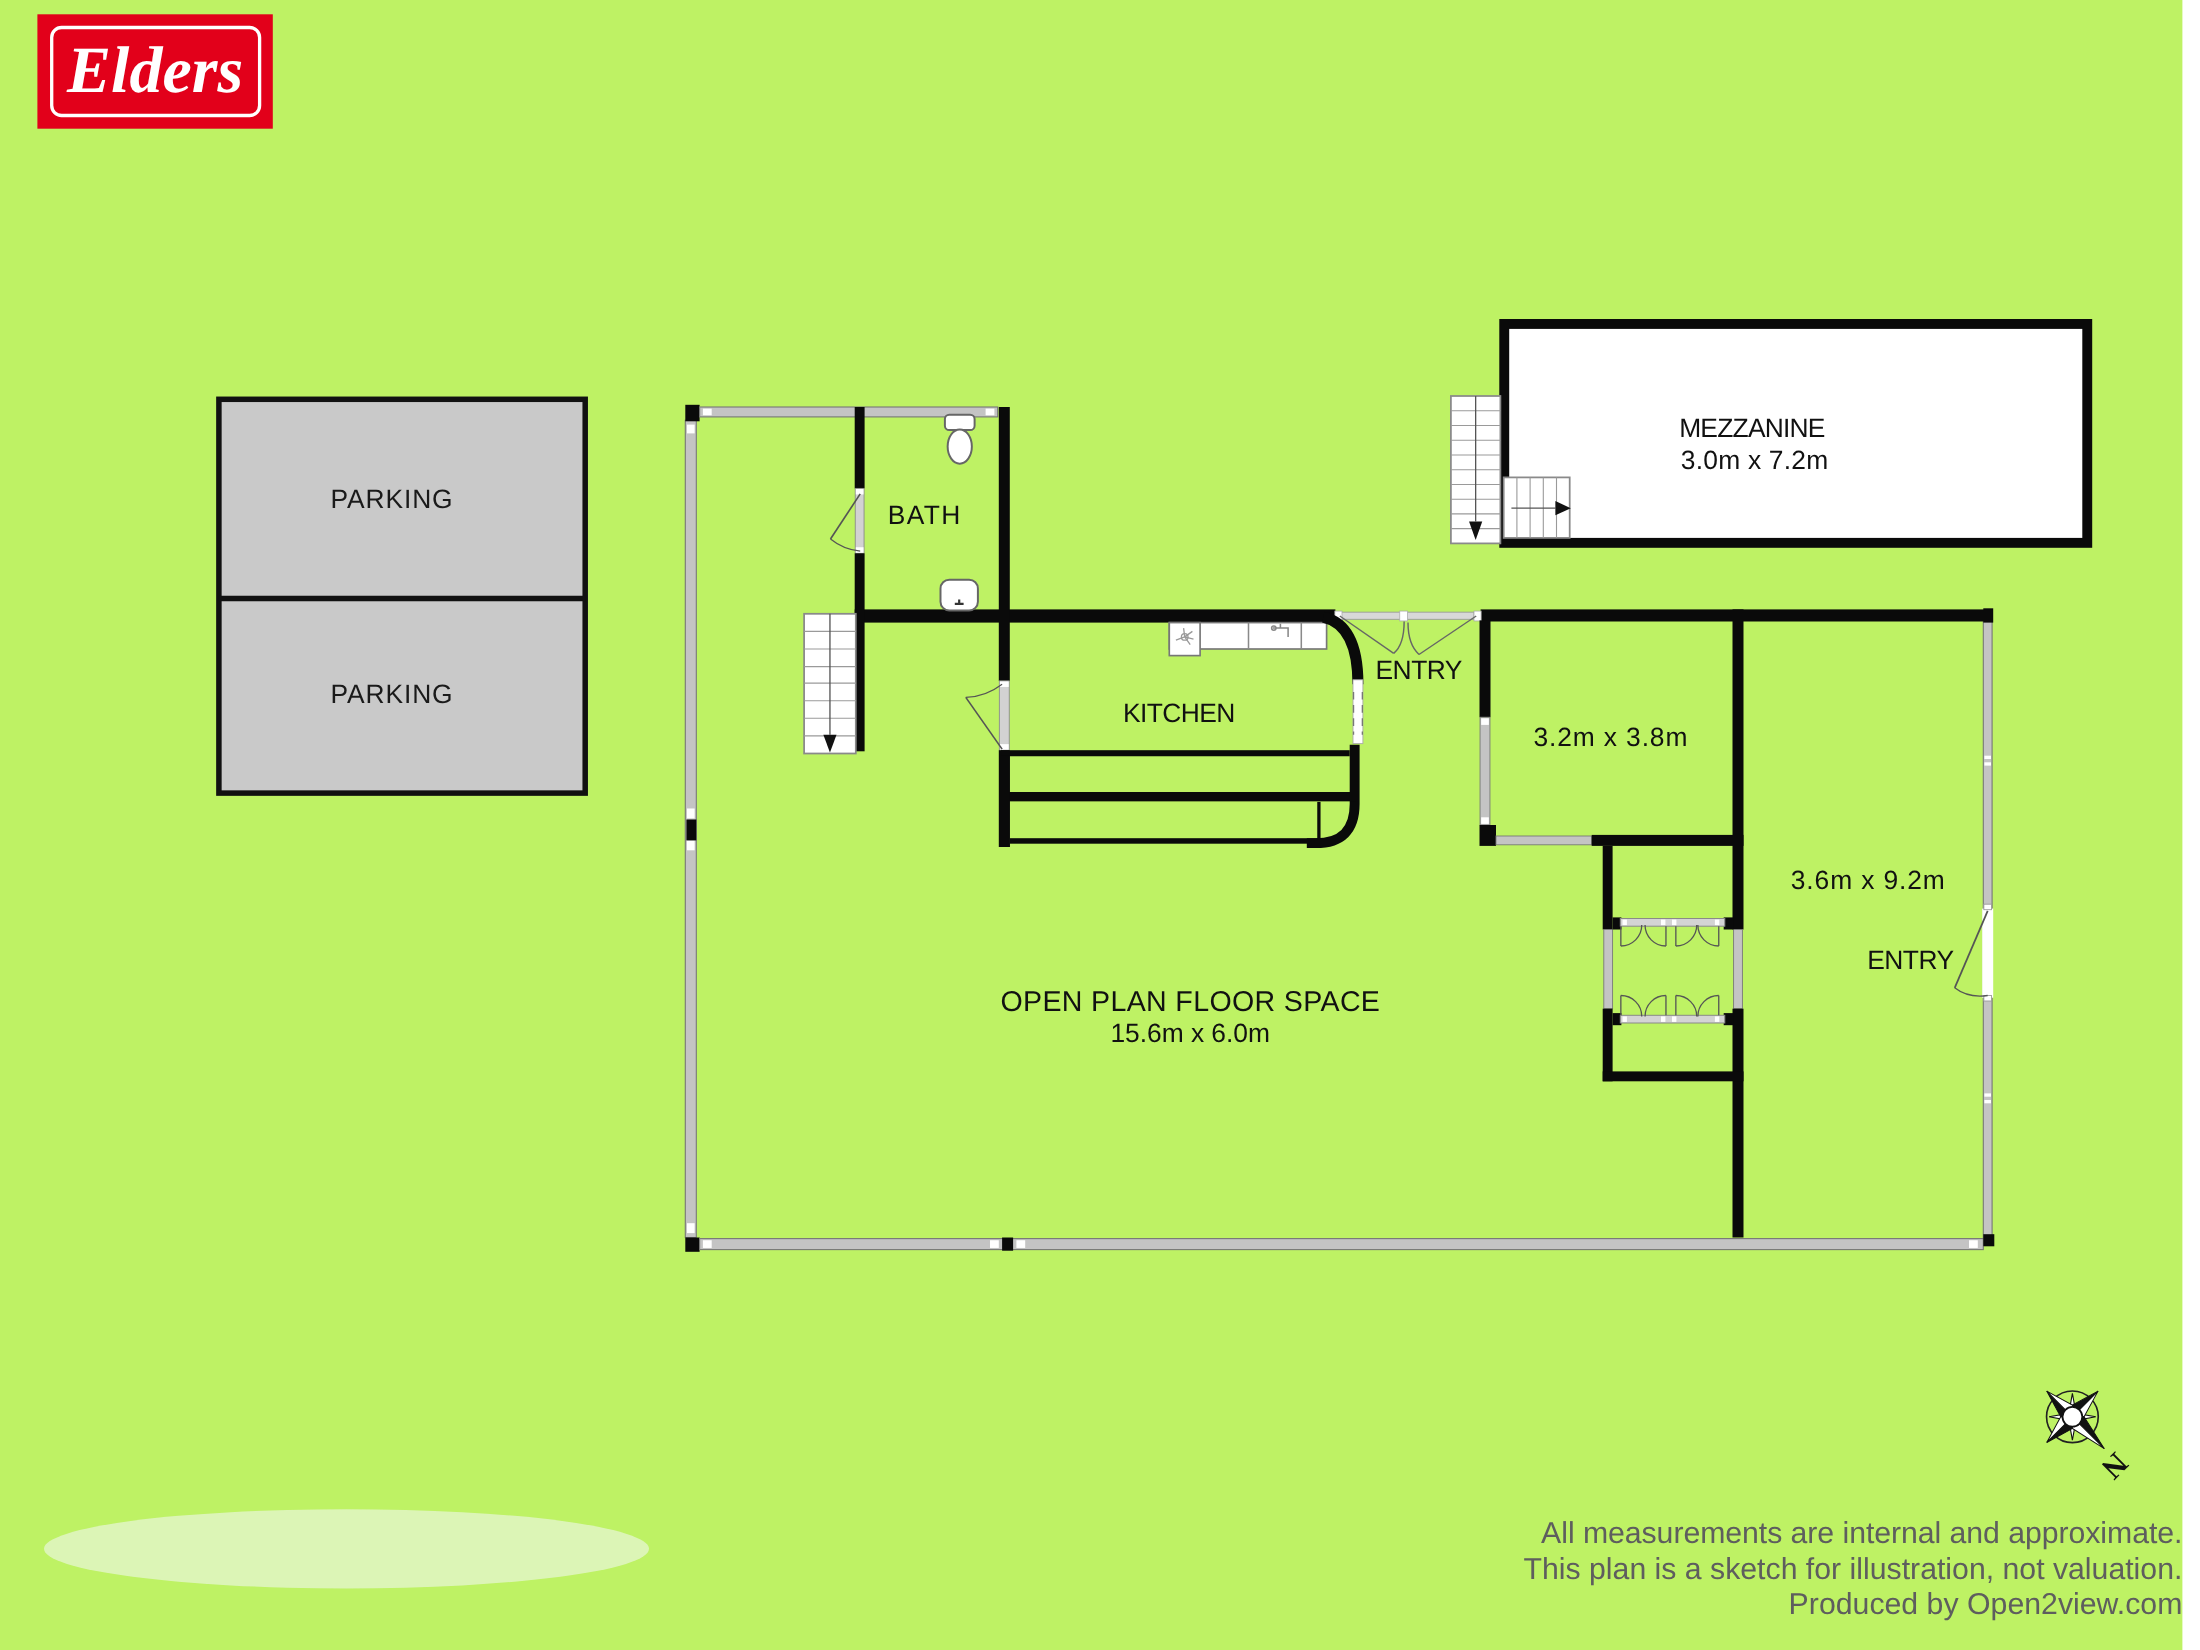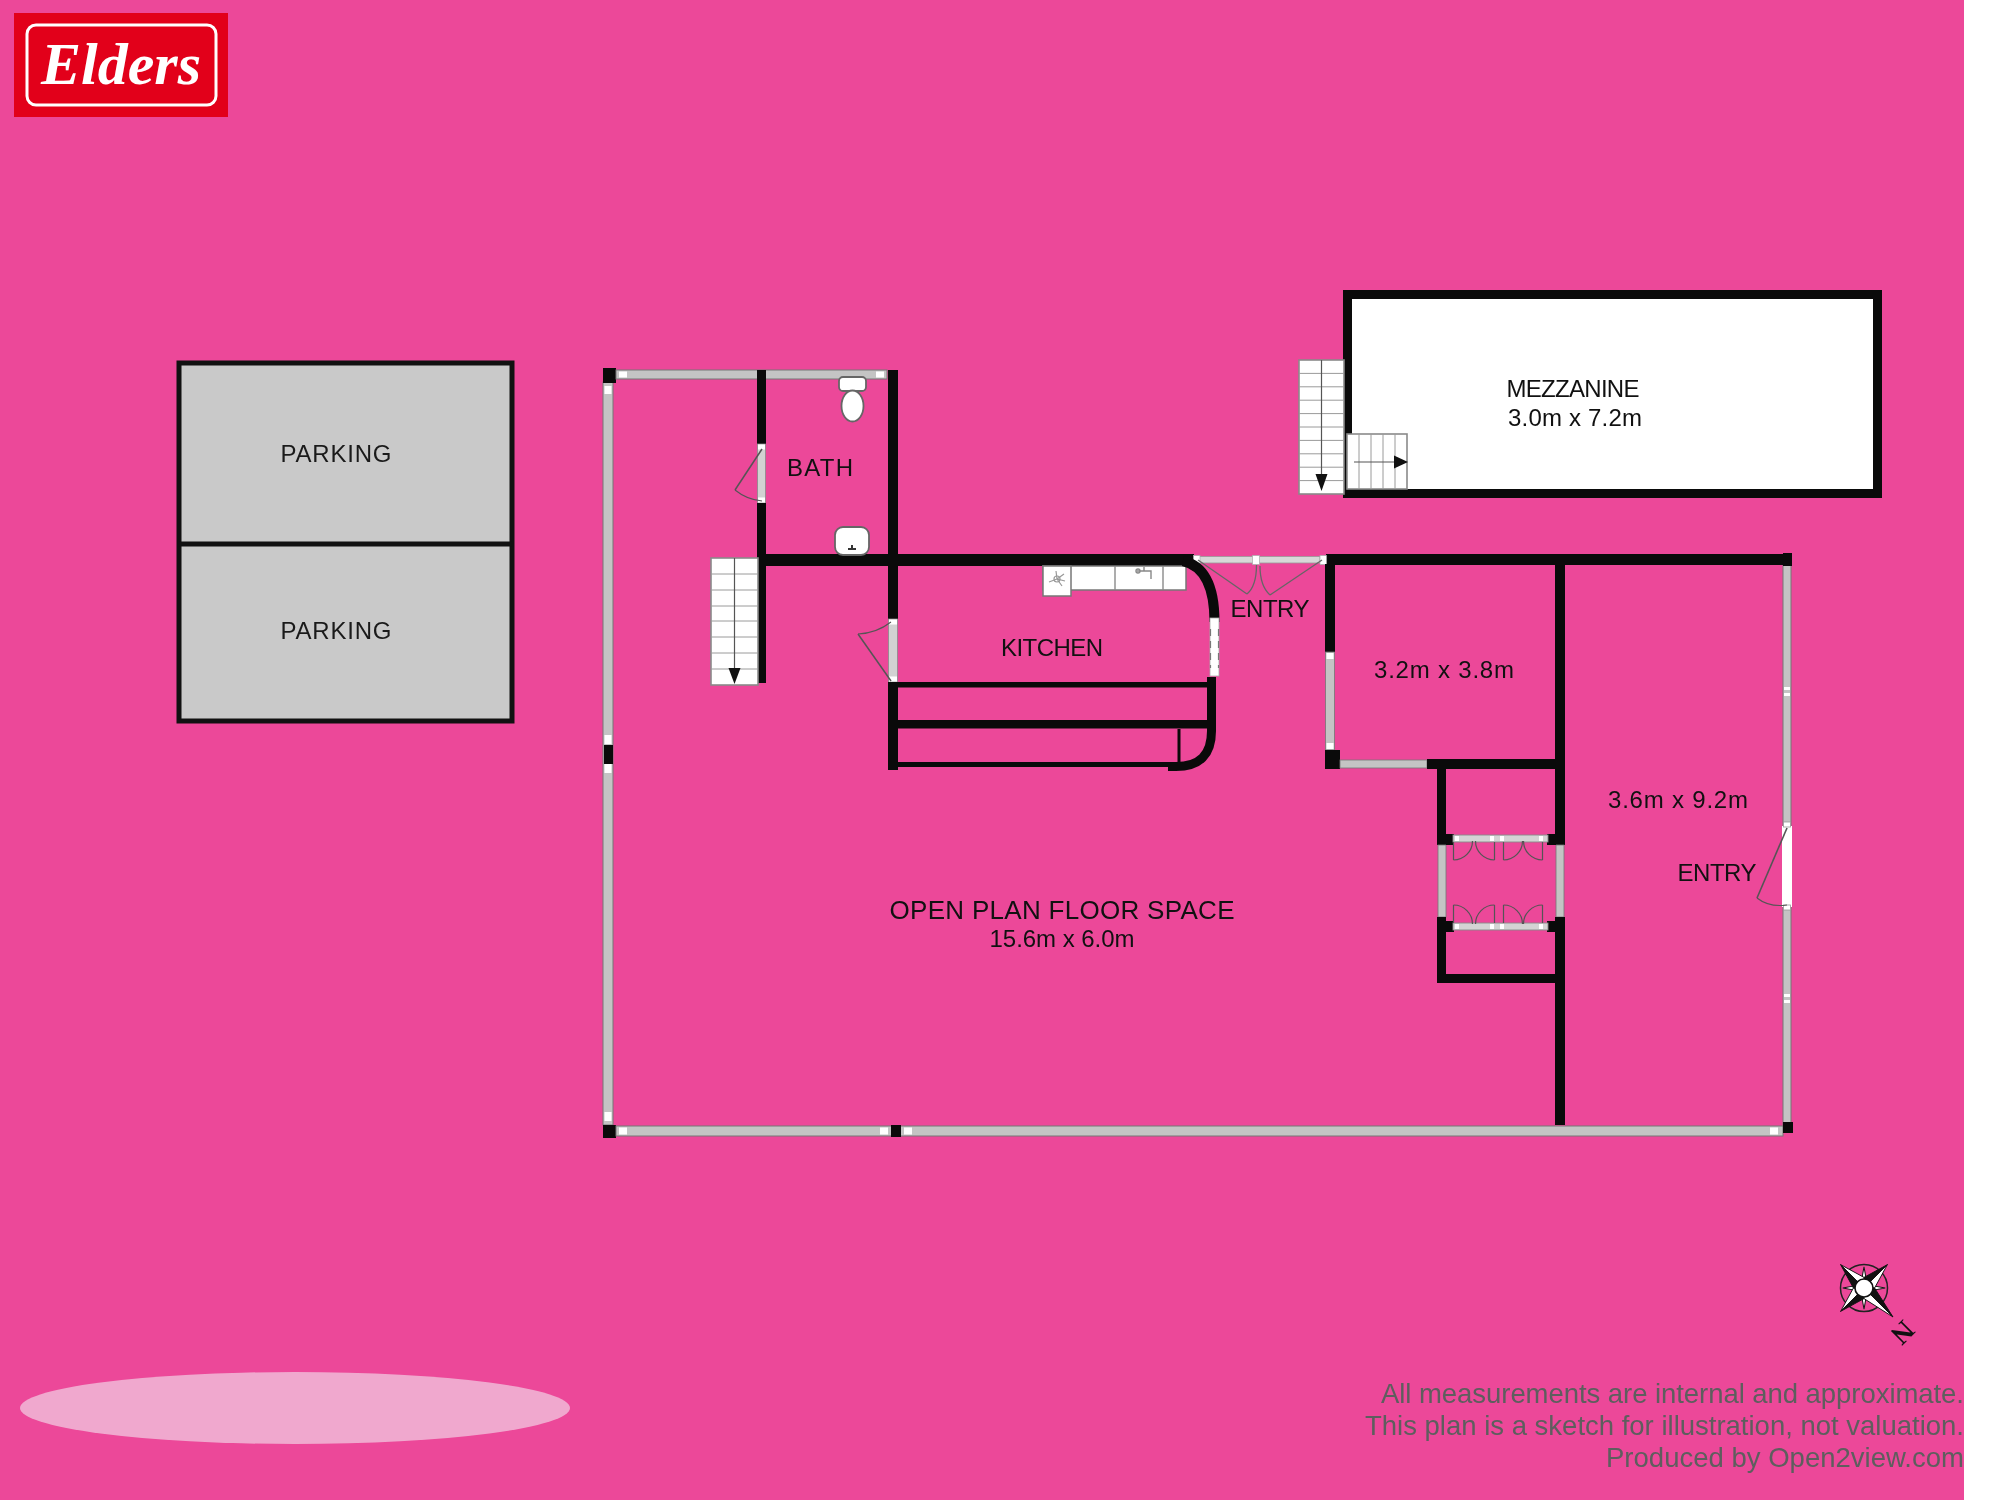--- a/index.html
+++ b/index.html
@@ -1,17 +1,17 @@
 <!DOCTYPE html>
 <html><head>
 <meta charset="utf-8">
 <style>
   html,body{margin:0;padding:0;background:#ffffff;}
-  #page{position:relative;width:1964px;height:1500px;background:#ec4899;overflow:hidden;
-        font-family:"Liberation Sans", sans-serif;}
+  #page{position:relative;width:1964px;height:1500px;background:#bef264;overflow:hidden;
+        font-family:"Liberation Sans", sans-serif;padding-left:20px;}
   svg text{font-family:"Liberation Sans", sans-serif;}
 </style>
 </head>
 <body>
 <div id="page">
 <svg width="2000" height="1500" viewBox="0 0 2000 1500" xmlns="http://www.w3.org/2000/svg">
 
 <g>
   <rect x="14" y="13" width="214" height="104" fill="#e2001a"></rect>
   <rect x="27" y="25" width="189" height="80" rx="9" ry="9" fill="none" stroke="#ffffff" stroke-width="3"></rect>

